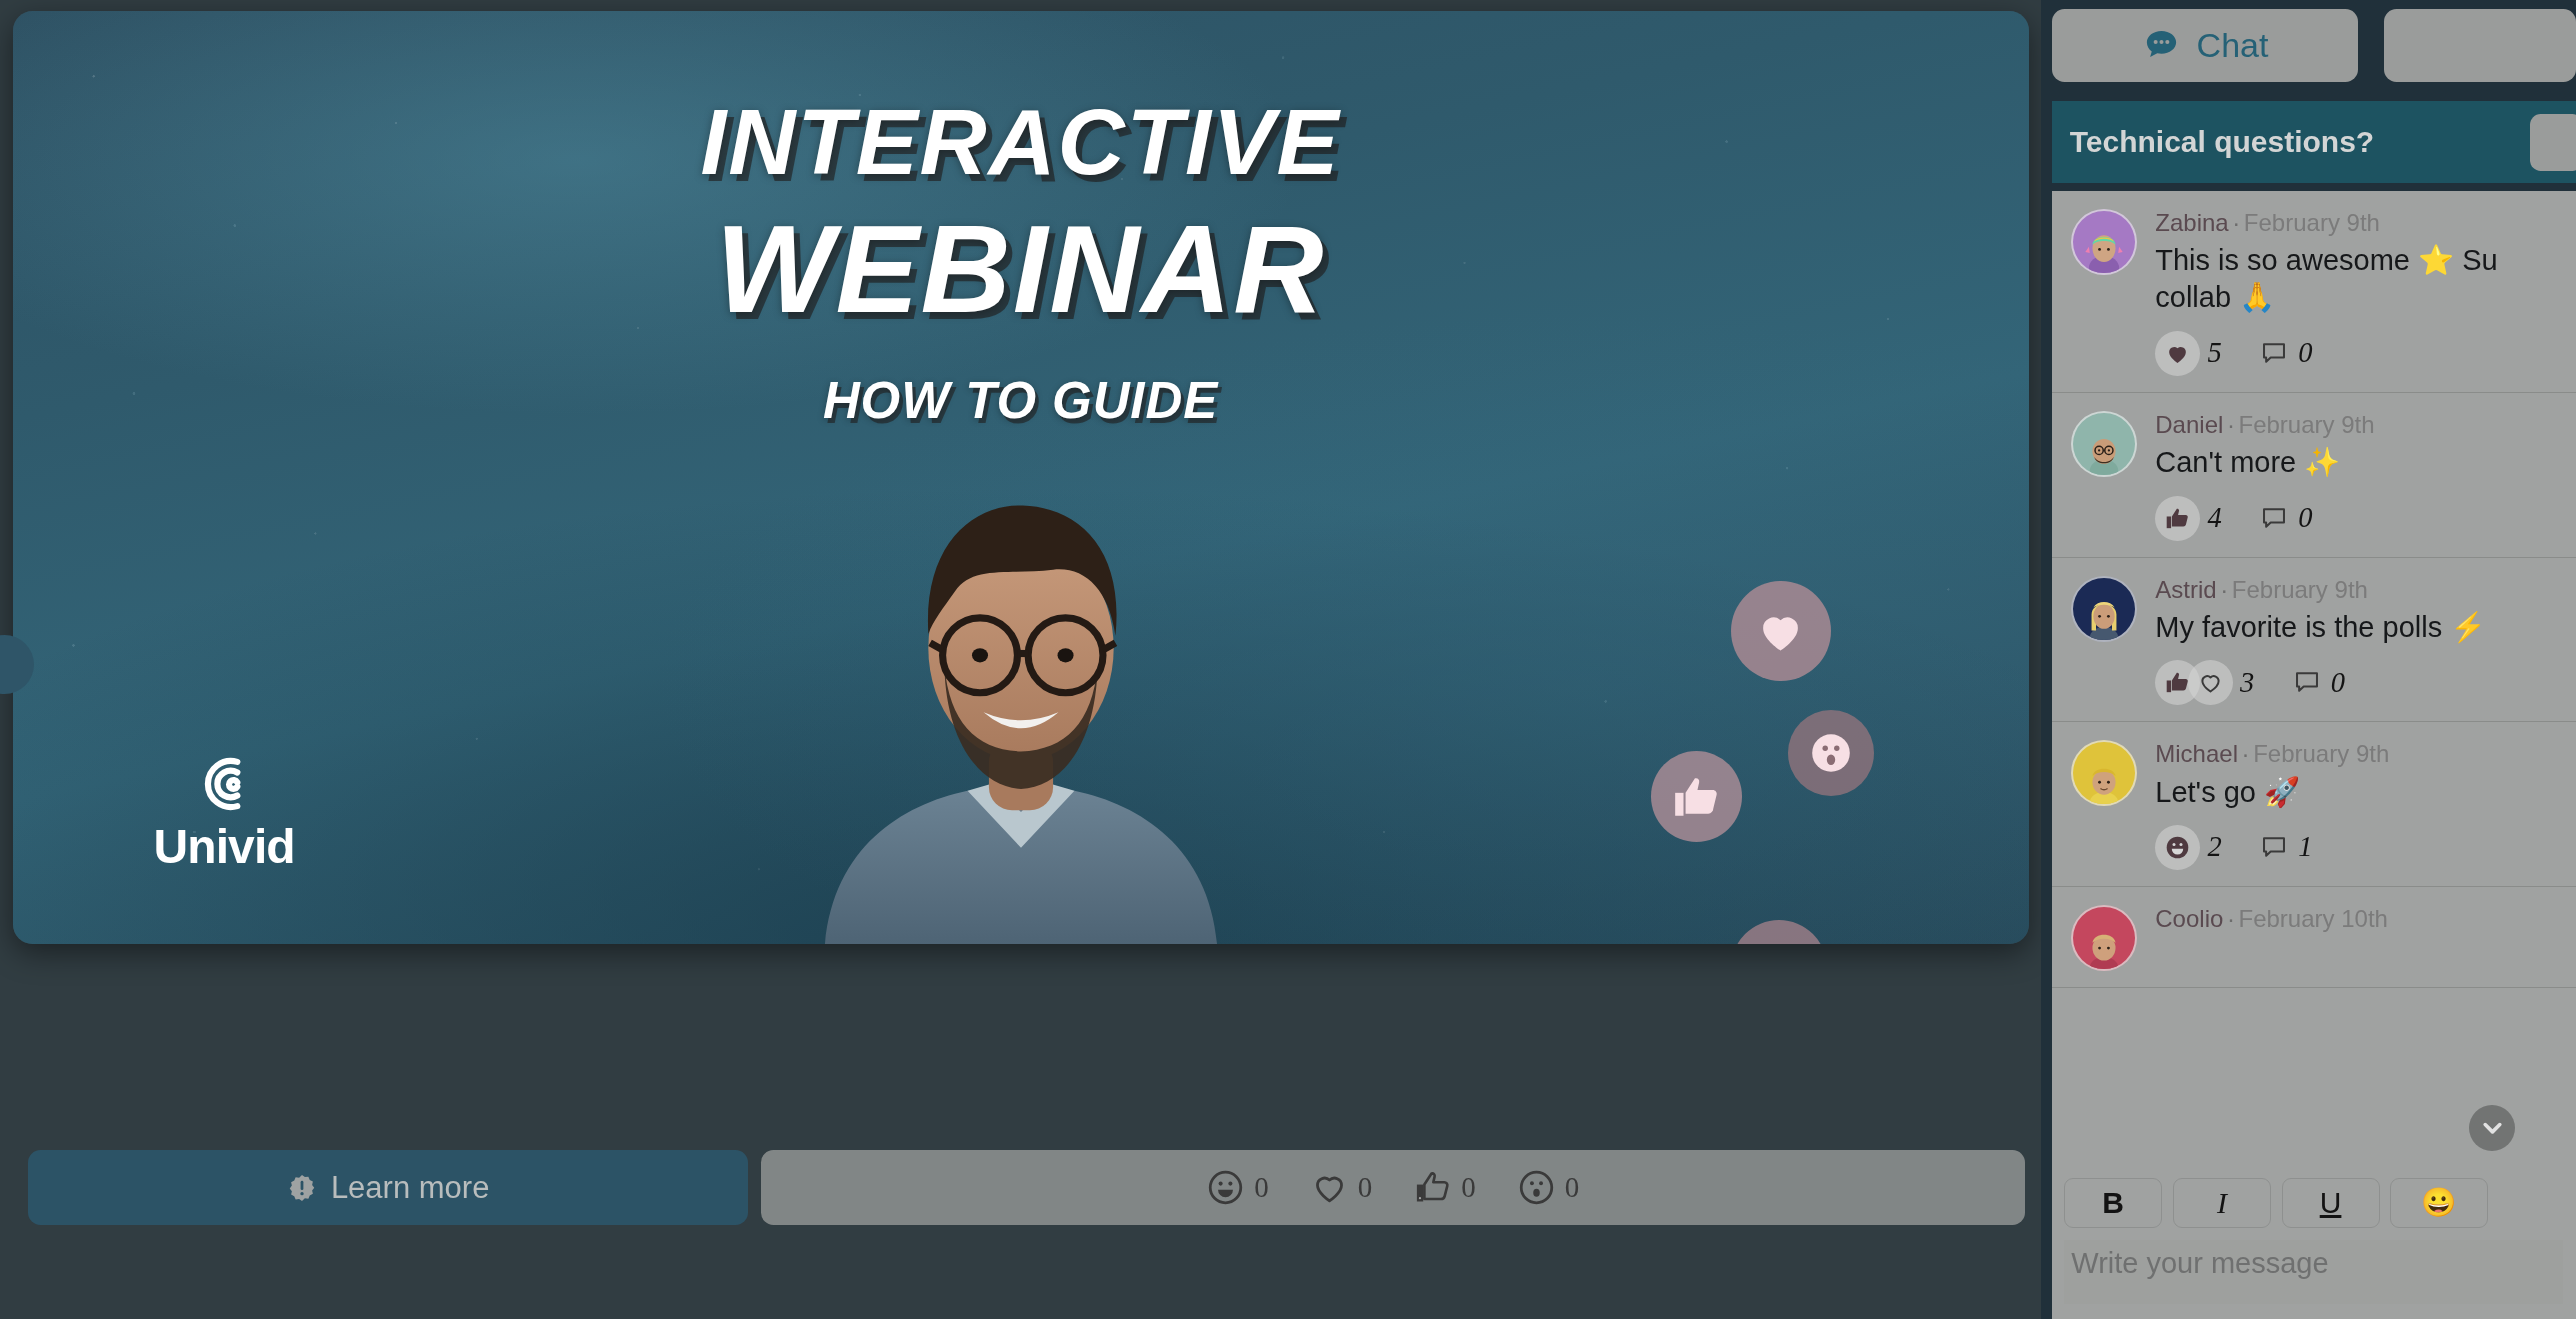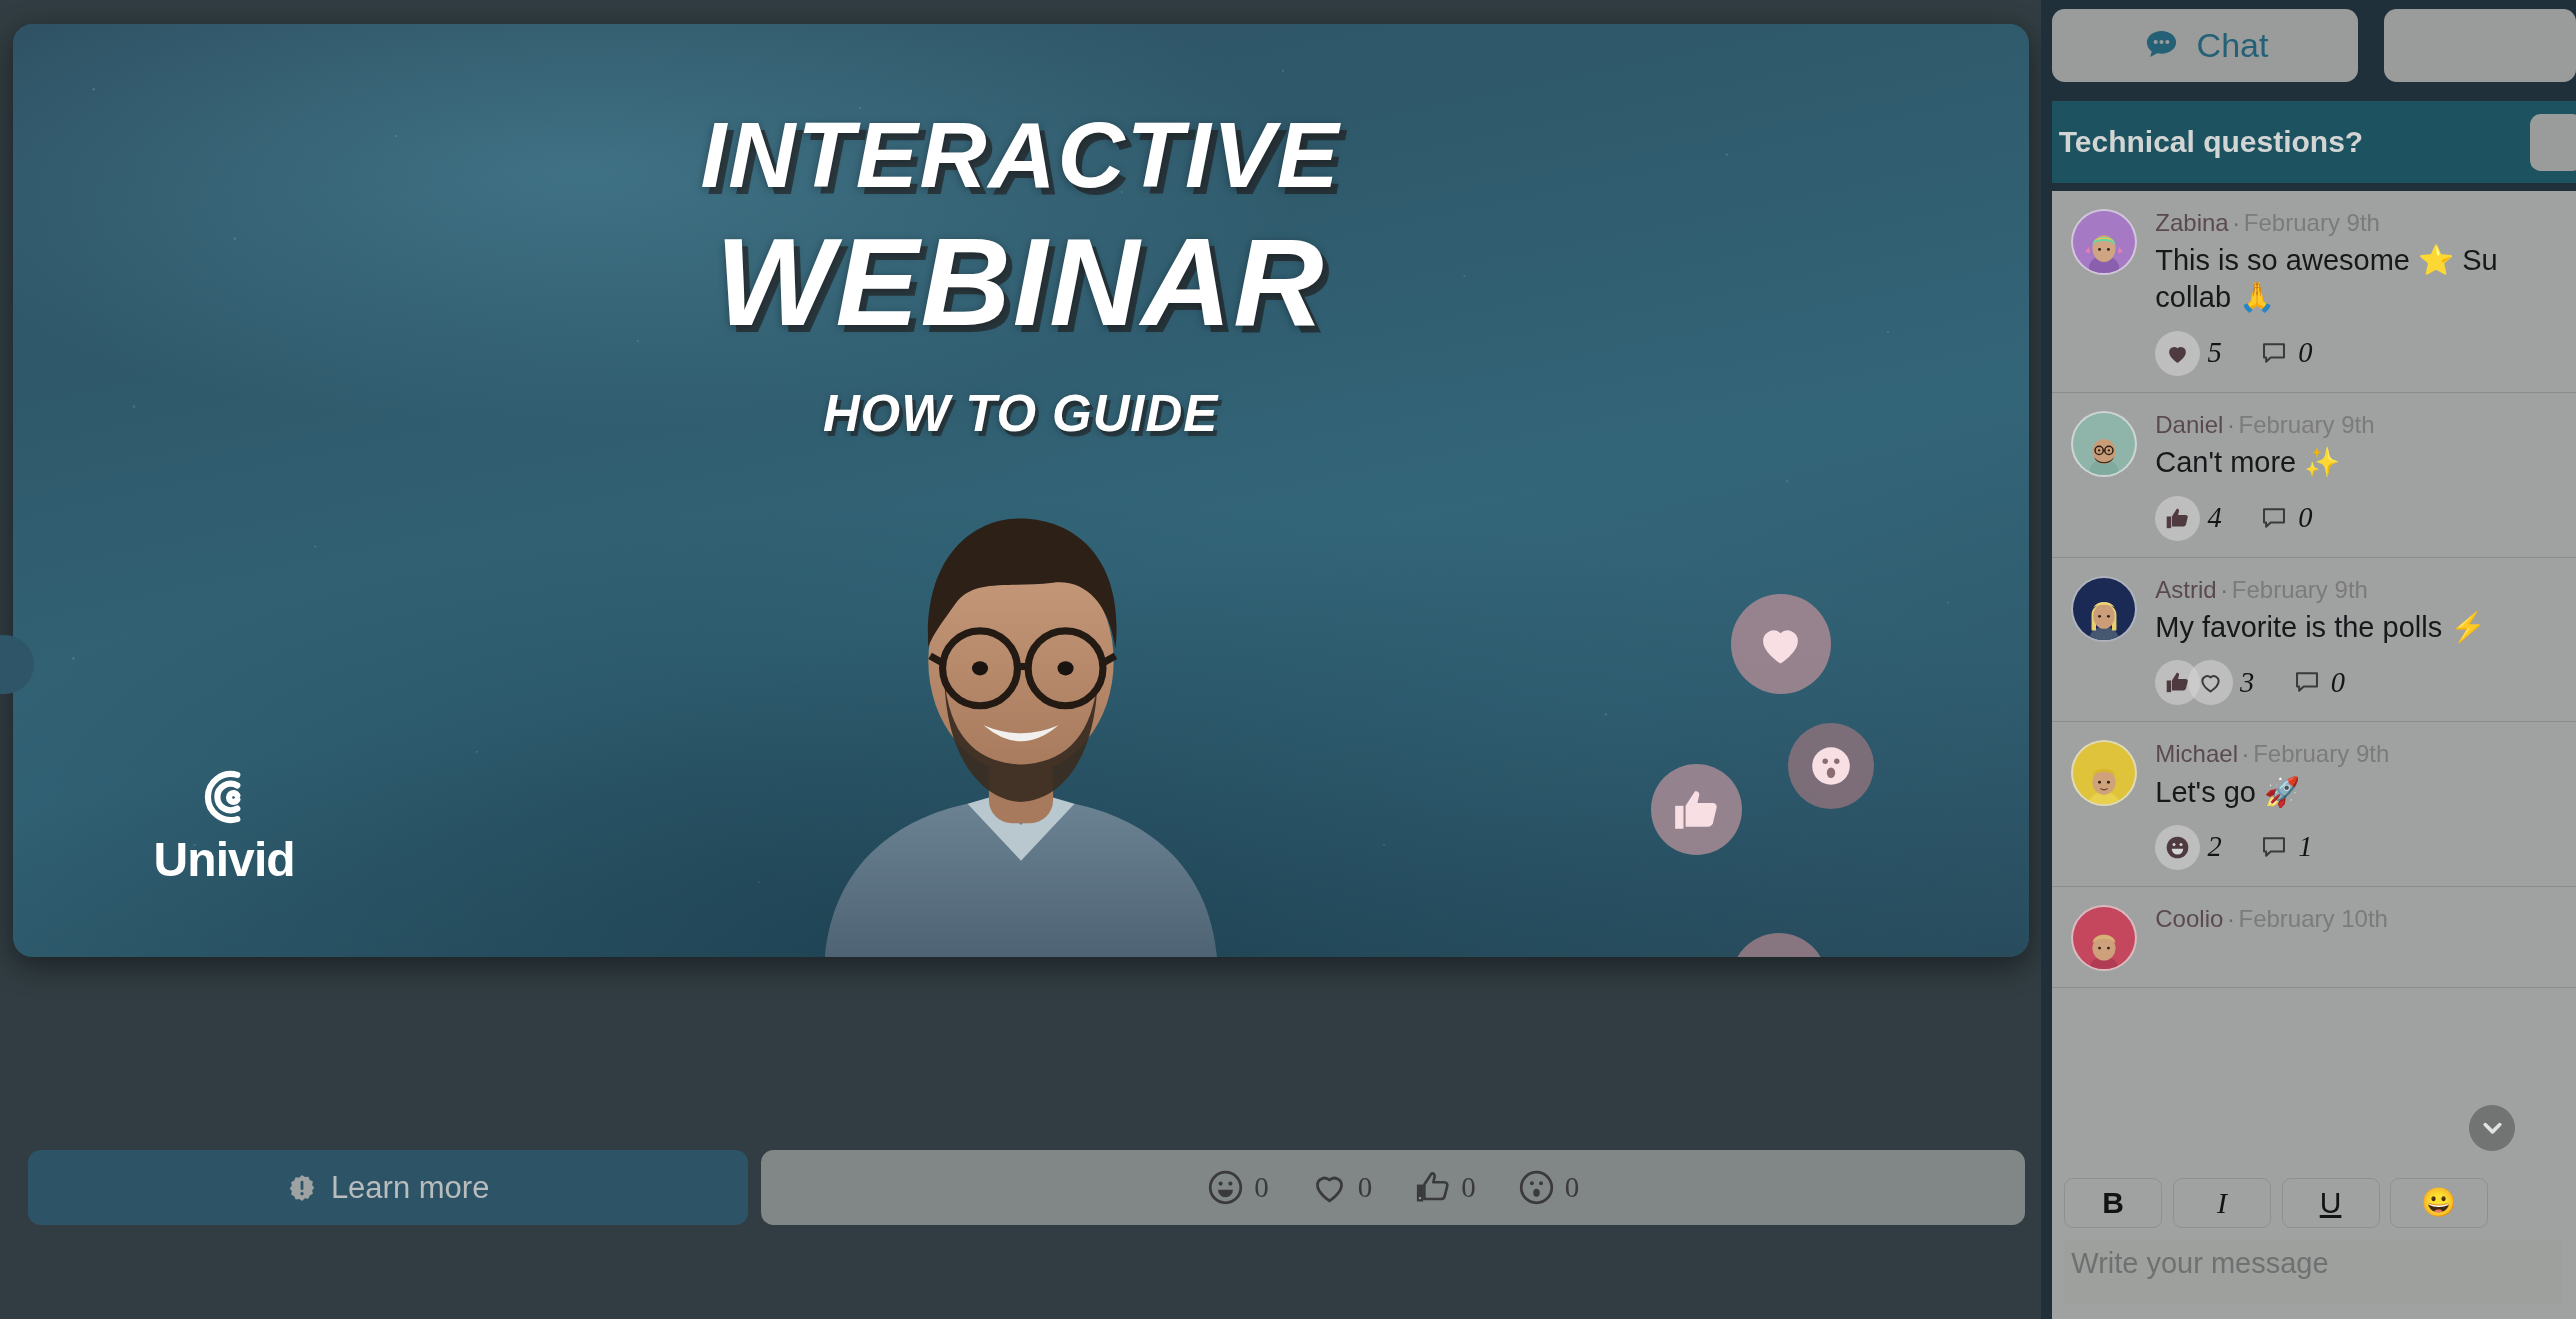--- a/index.html
+++ b/index.html
@@ -25,21 +25,21 @@
     position: relative;
     width: 2041px;
     height: 1319px;
     background: #313d42;
     overflow: hidden;
   }
 
   .video-shell {
     position: absolute;
     left: 12.5px;
-    top: 24px;
+    top: 11px;
     width: 2016px;
     height: 933px;
     border-radius: 19.6px;
     overflow: hidden;
     box-shadow: 0 9px 30px rgba(0,0,0,.45);
   }
 
   
   .slide-bg {
     position: absolute;
@@ -242,21 +242,21 @@
     font-size: 34px;
   }
 
   .qa-banner {
     margin: 14.3px 0 0 10.7px;
     width: 524px;
     height: 82px;
     background: #1d5361;
     display: flex;
     align-items: center;
-    padding-left: 7px;
+    padding-left: 18px;
     position: relative;
   }
   .qa-text {
     color: #d3d5d5;
     font-size: 30px;
     font-weight: 700;
   }
   .qa-btn {
     position: absolute;
     right: -7.1px; top: 12.5px;

